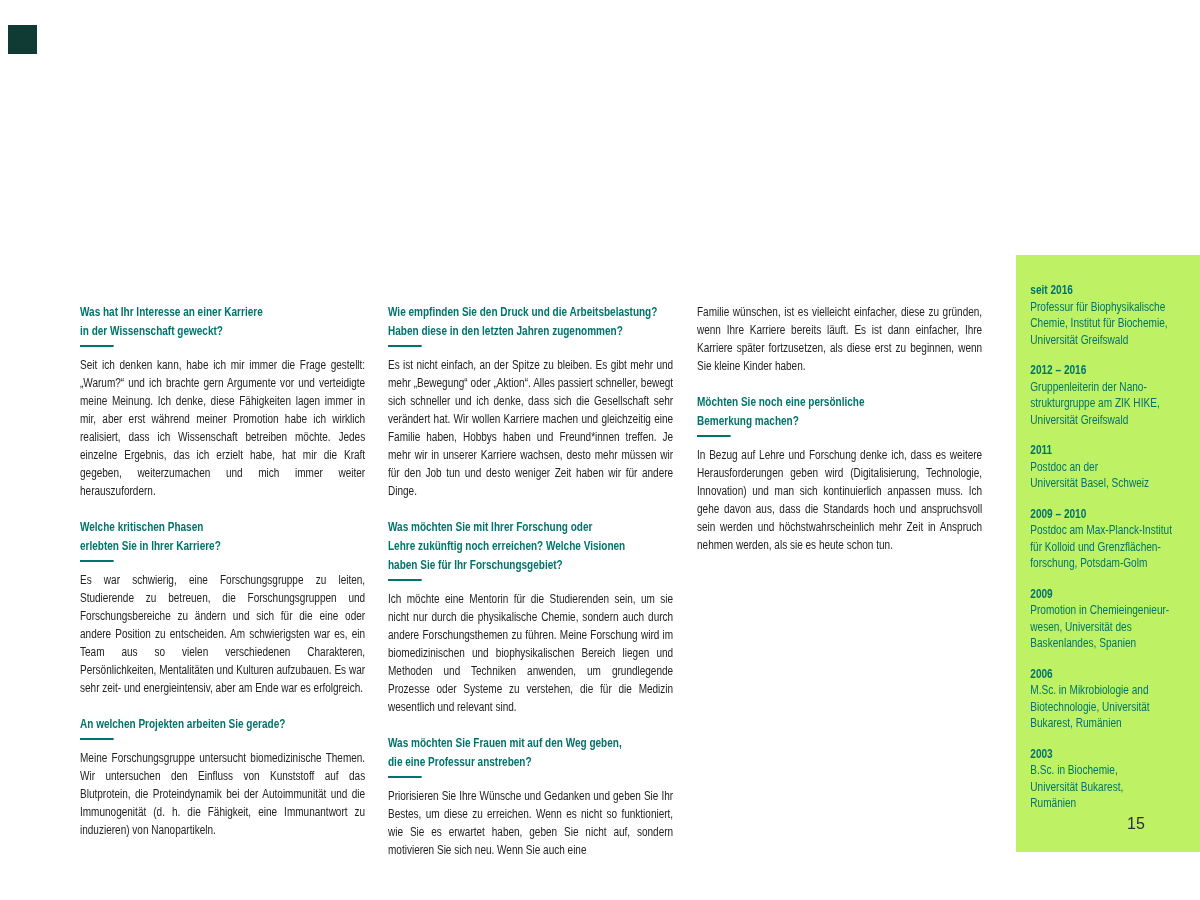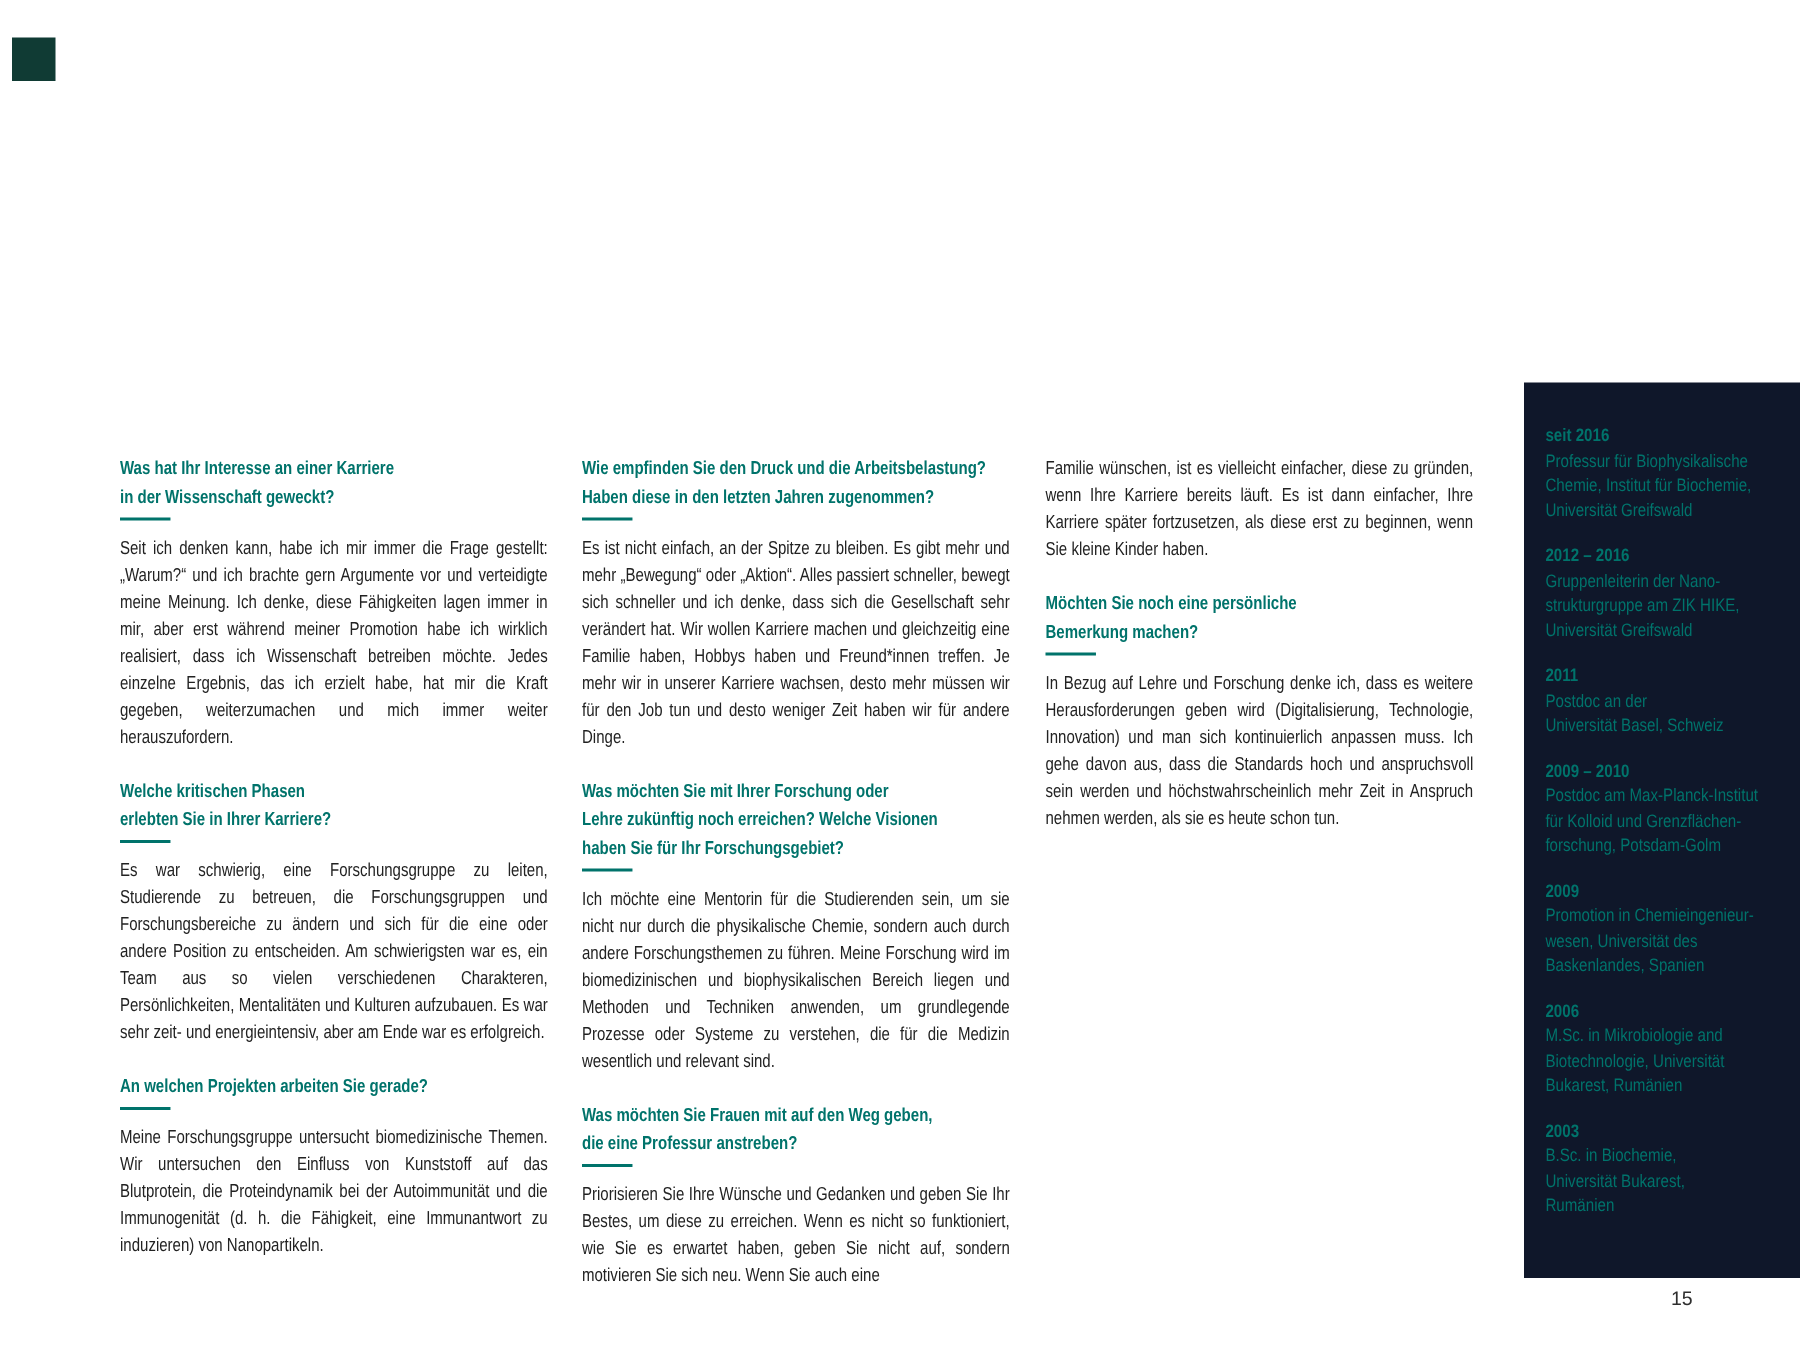--- a/index.html
+++ b/index.html
@@ -28,33 +28,33 @@
   .rule {
     width:42px; height:2px; background:#00736B; margin:2px 0 9px 0;
   }
   .answer {
     margin:0; color:#222222; font-size:12.5px; line-height:18px;
     text-align:justify; hyphens:auto; -webkit-hyphens:auto;
   }
   
   .sidebar {
     position:absolute; left:1016px; top:255px; width:184px; height:597px;
-    background:#0f172a;
+    background:#bef264;
   }
   .sidebar-inner {
     padding:27px 0 0 17px; width:182px;
     transform:scaleX(0.84); transform-origin:0 0;
     color:#00736B;
   }
   .cv-entry { margin:0 0 14px 0; font-size:12px; line-height:16.5px; }
   .cv-period { font-weight:bold; }
   .cv-detail { white-space:pre-line; }
   .page-number {
-    position:absolute; left:1114px; top:858px; width:44px;
-    text-align:left; font-size:13px; color:#2E2E2E;
+    position:absolute; left:1114px; top:815px; width:44px;
+    text-align:center; font-size:16px; color:#2E2E2E;
   }
 </style>
 </head>
 <body>
 
 <div class="corner-square"></div>
 
 <div class="col col-1">
   <div class="section">
     <p class="question">Was hat Ihr Interesse an einer Karriere

